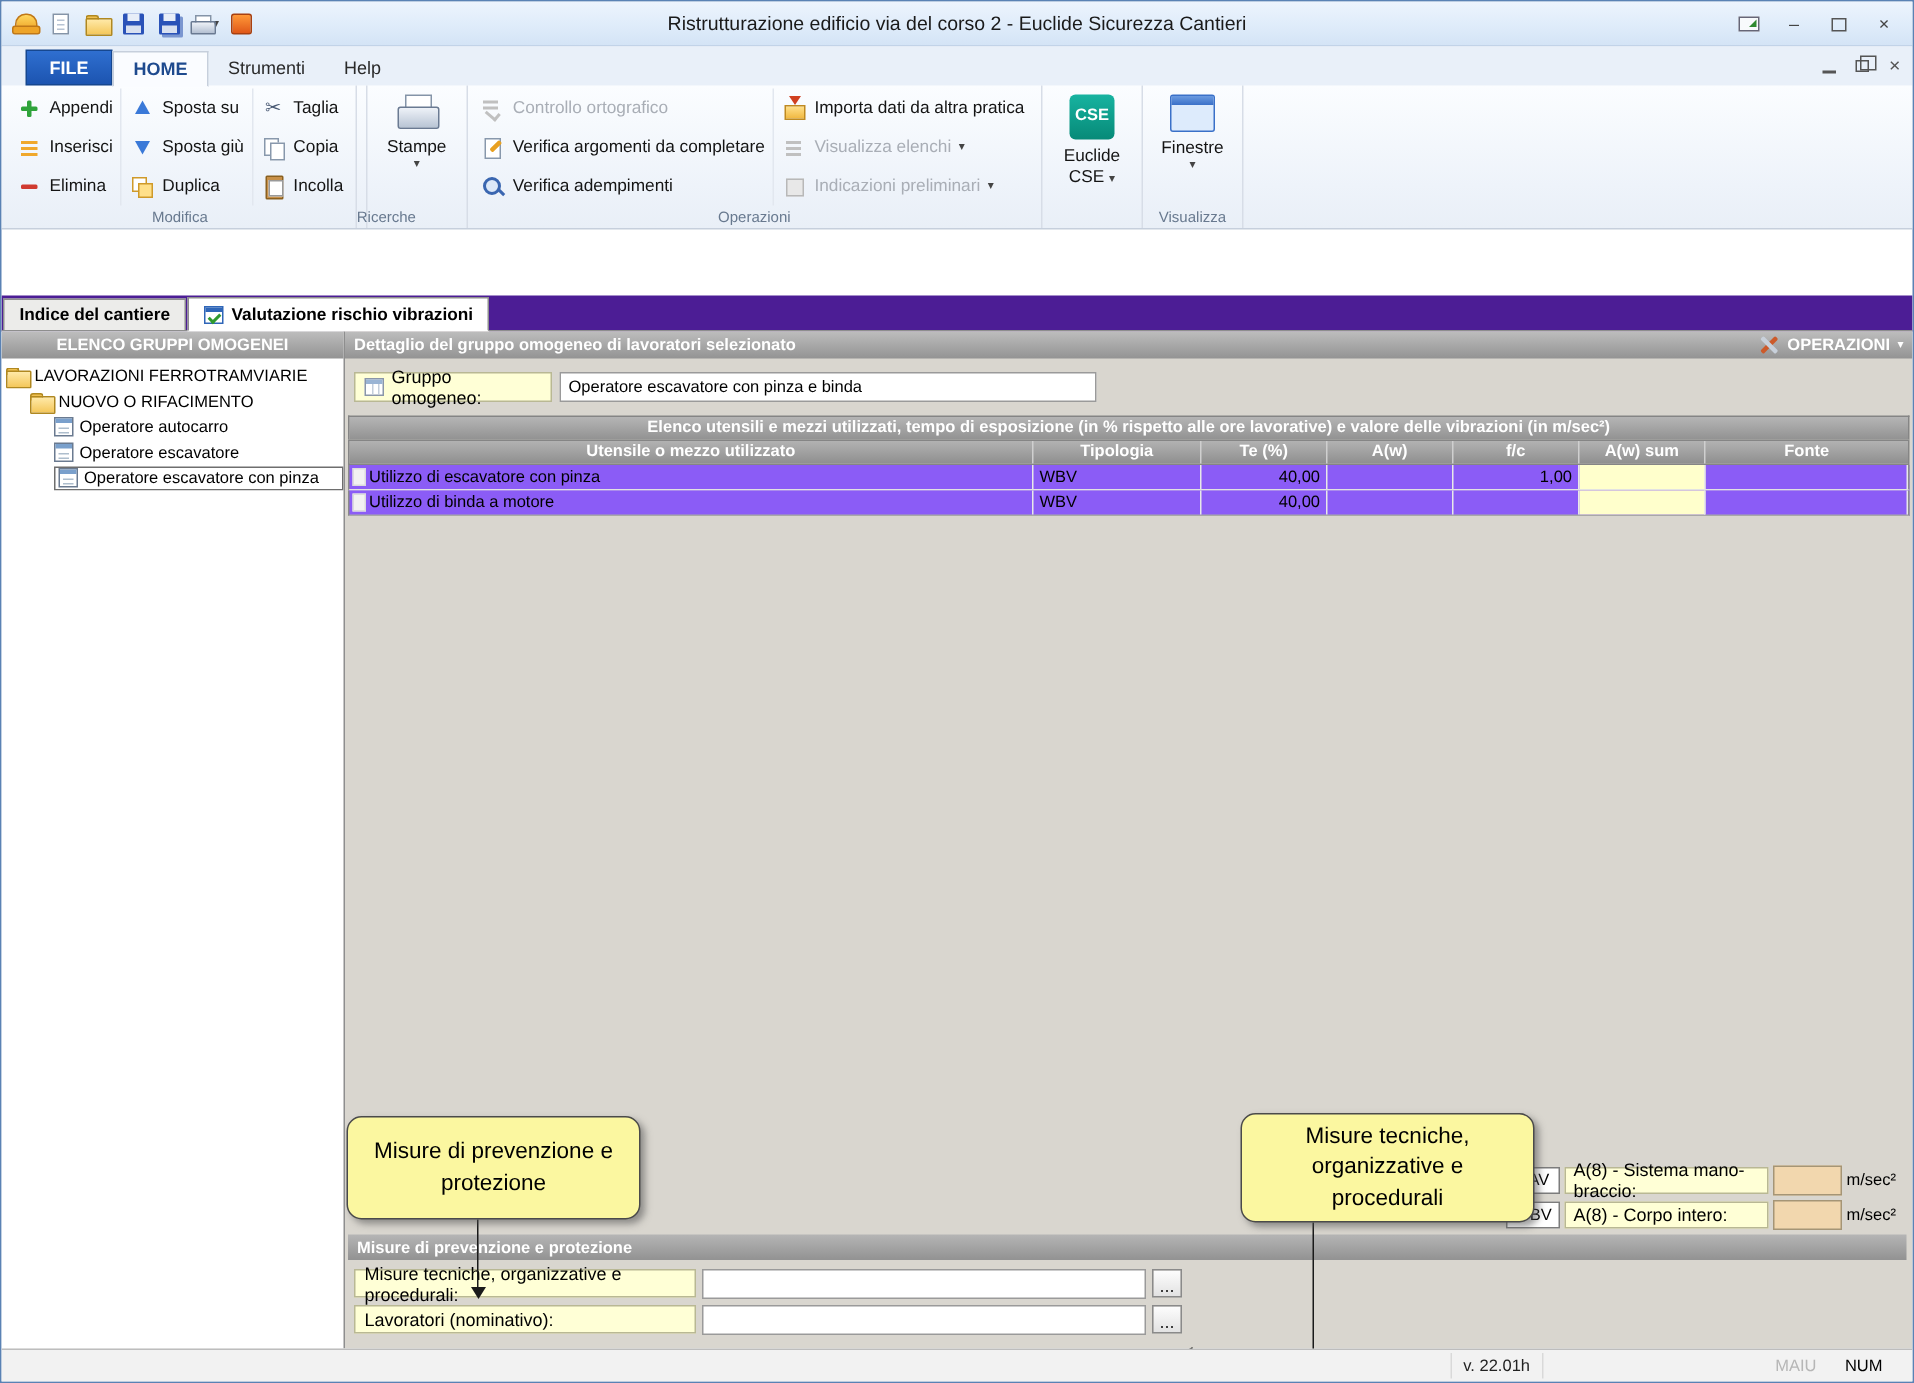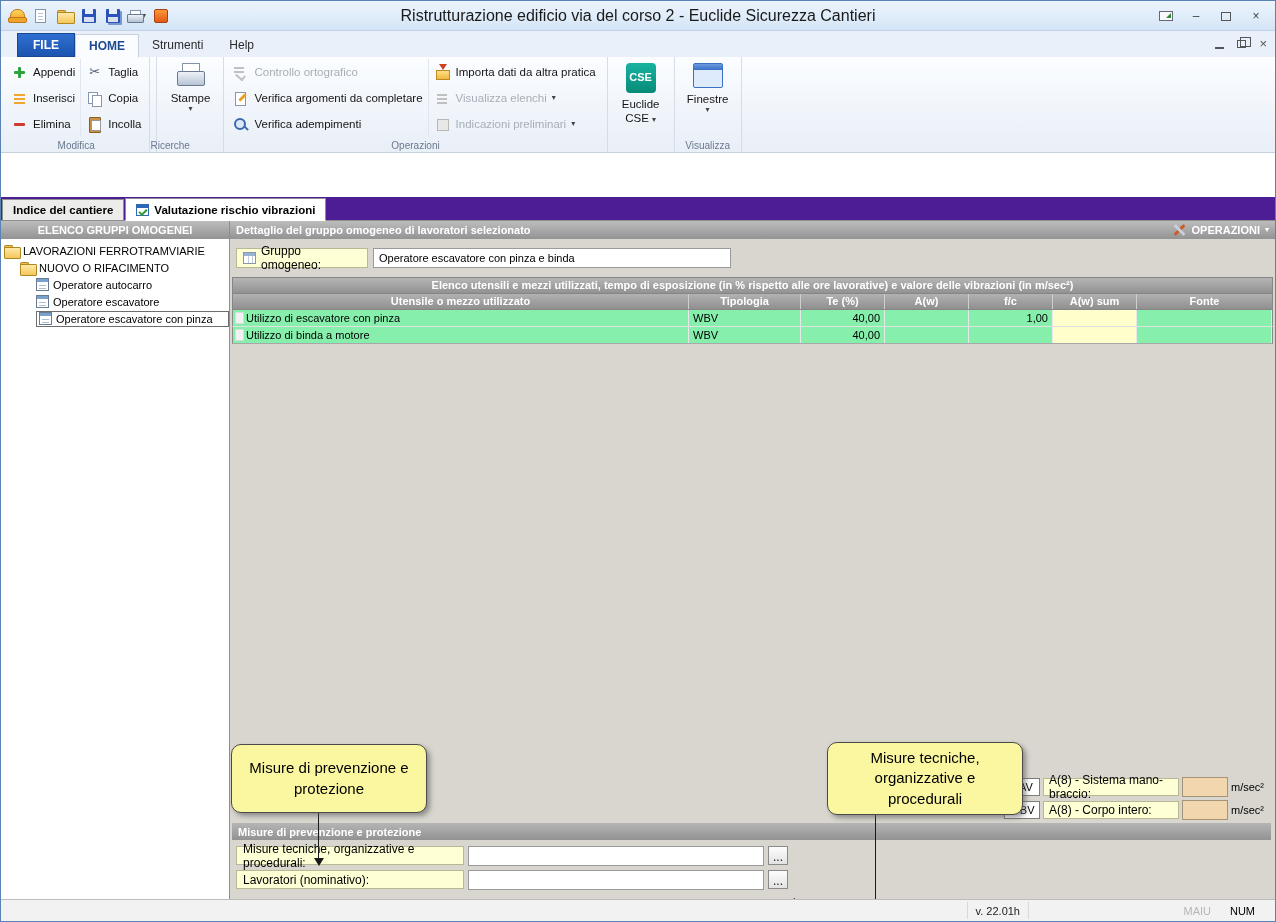--- a/index.html
+++ b/index.html
@@ -3,21 +3,21 @@
 <meta charset="utf-8">
 <style>
   * { margin:0; padding:0; box-sizing:border-box; }
   body { font-family:"Liberation Sans","DejaVu Sans",sans-serif; font-size:12px; background:#9aa4b0; }
   .window { width:1276px; height:922px; border:1px solid #5a82b4; display:flex; flex-direction:column; background:#fff; overflow:hidden; position:relative; }
 
   
   .titlebar { flex:0 0 30px; background:linear-gradient(#edf4fd 0%,#dfecfa 55%,#d4e4f6 100%); border-bottom:1px solid #c2d3e8; display:flex; align-items:center; padding:0 5px; position:relative; }
   .qat { display:flex; align-items:center; gap:3px; z-index:2; }
   .qbtn { width:21px; height:21px; display:flex; align-items:center; justify-content:center; border-radius:2px; }
-  .title { position:absolute; left:220px; right:220px; text-align:center; line-height:30px; color:#1a1a1a; font-size:16px; white-space:nowrap; overflow:hidden; }
+  .title { position:absolute; left:220px; right:220px; text-align:center; line-height:30px; color:#1a1a1a; font-size:13px; white-space:nowrap; overflow:hidden; }
   .caption { position:absolute; right:4px; top:0; height:30px; display:flex; align-items:center; z-index:2; }
   .cap { width:30px; height:21px; display:flex; align-items:center; justify-content:center; color:#444; font-size:12px; }
   .maxbox { width:10px; height:9px; border:1px solid #555; display:inline-block; }
   .fs-ic { width:14px; height:10px; border:1px solid #667; background:#f8fafc; position:relative; display:inline-block; }
   .fs-ic::before { content:""; position:absolute; right:1px; top:1px; border-left:5px solid transparent; border-bottom:5px solid #2f8a2f; }
 
   
   .app-ic { width:17px; height:14px; position:relative; display:inline-block; }
   .app-ic::before { content:""; position:absolute; left:2px; top:0; width:13px; height:10px; background:linear-gradient(#ffd75e,#eea428); border:1px solid #c07818; border-radius:7px 7px 2px 2px; }
   .app-ic::after { content:""; position:absolute; left:0; bottom:0; width:17px; height:4px; background:#eea428; border:1px solid #c07818; border-radius:2px; }
@@ -135,21 +135,21 @@
   .gridic::after { content:""; position:absolute; left:4px; top:3px; bottom:0; width:1px; background:#c4cedb; box-shadow:4px 0 0 #c4cedb; }
   input.txt { border:1px solid #9a9a9a; height:20px; font-size:11px; padding:0 5px; font-family:inherit; background:#fff; color:#000; }
   .gv { width:358px; }
 
   .utable { margin:9px 2px 0 2px; flex:0 0 auto; font-size:11px; }
   .tt { background:linear-gradient(#b5b5b5,#929292); border:1px solid #858585; border-bottom:none; color:#fff; font-weight:bold; text-align:center; height:16px; line-height:15px; overflow:hidden; white-space:nowrap; }
   .th, .trw { display:grid; grid-template-columns:456px 112px 84px 84px 84px 84px 1fr; }
   .th { background:linear-gradient(#b2b2b2,#8f8f8f); border:1px solid #858585; color:#fff; font-weight:bold; height:17px; }
   .th > div { text-align:center; line-height:15px; border-right:1px solid #cfcfcf; overflow:hidden; }
   .th > div:last-child { border-right:none; }
-  .trw { background:#86efac; height:17px; border-left:1px solid #8a8a8a; border-right:1px solid #8a8a8a; border-bottom:1px solid #e2e2e2; }
+  .trw { background:#8b5cf6; height:17px; border-left:1px solid #8a8a8a; border-right:1px solid #8a8a8a; border-bottom:1px solid #e2e2e2; }
   .trw:last-child { border-bottom:1px solid #a8a8a8; }
   .trw > div { line-height:16px; padding:0 4px; border-right:1px solid #e8e8e8; overflow:hidden; white-space:nowrap; }
   .trw > div:first-child { padding-left:13px; position:relative; }
   .trw > div:first-child::before { content:""; position:absolute; left:2px; top:2px; bottom:2px; width:7px; background:#f2f2f2; border:1px solid #dcdcdc; }
   .num { text-align:right; }
   .sum { background:#ffffcc; }
 
   
   .callout { position:absolute; width:196px; background:#fbf7a0; border:1px solid #4a4a4a; border-radius:10px; box-shadow:3px 3px 5px rgba(80,80,80,.55); display:flex; align-items:center; justify-content:center; text-align:center; font-size:15px; line-height:1.35; padding:4px 10px; color:#000; z-index:3; }
   .c1 { left:1px; top:523px; height:69px; }
@@ -251,20 +251,34 @@
             <span class="ic ic-rows"></span>
             <span>Inserisci</span>
           </div>
         <div class="rbtn">
             <span class="ic ic-minus"></span>
             <span>Elimina</span>
           </div>
       </div>
       <div class="rcol">
         <div class="rbtn">
+            <span class="ic ic-up"></span>
+            <span>Sposta su</span>
+          </div>
+        <div class="rbtn">
+            <span class="ic ic-down"></span>
+            <span>Sposta giù</span>
+          </div>
+        <div class="rbtn">
+            <span class="ic ic-dup"></span>
+            <span>Duplica</span>
+          </div>
+      </div>
+      <div class="rcol">
+        <div class="rbtn">
             <span class="gly">✂</span>
             <span>Taglia</span>
           </div>
         <div class="rbtn">
             <span class="ic ic-copy"></span>
             <span>Copia</span>
           </div>
         <div class="rbtn">
             <span class="ic ic-paste"></span>
             <span>Incolla</span>

